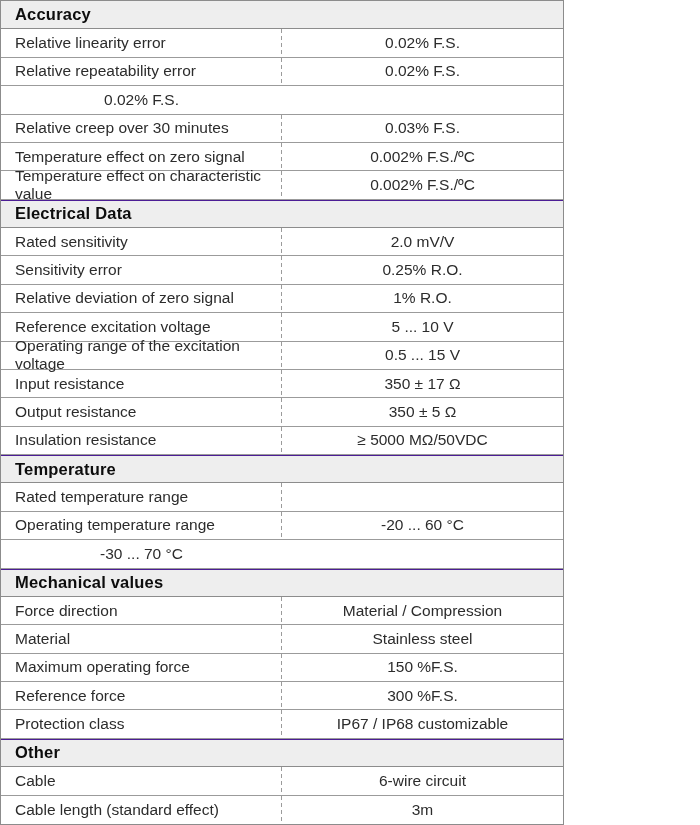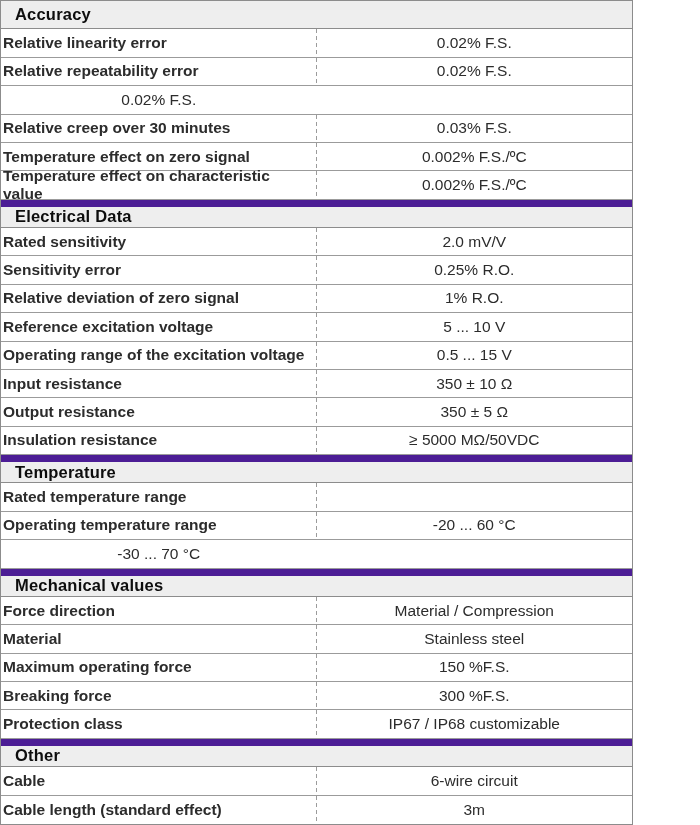--- a/index.html
+++ b/index.html
@@ -2,35 +2,35 @@
 <html><head>
 <meta charset="utf-8">
 <style>
   html, body {
     margin: 0;
     padding: 0;
     background: #ffffff;
     font-family: "Liberation Sans", sans-serif;
   }
   #spec-table {
-    width: 633px;
+    width: 564px;
     height: 825px;
     box-sizing: border-box;
     border: 1px solid #8c8c8c;
     background: #f97316;
     overflow: hidden;
   }
   .sec-header {
     height: 28.38px;
     box-sizing: border-box;
     background: #eeeeee;
     display: flex;
     align-items: center;
     padding-left: 14px;
-    border-top: 7px solid #4c1d95;
+    border-top: 1px solid #4c1d95;
     border-bottom: 1px solid #8c8c8c;
     font-weight: bold;
     font-size: 16.5px;
     color: #0d0d0d;
     letter-spacing: 0.2px;
   }
   #spec-table section:first-child .sec-header {
     border-top: none;
   }
   .row {
@@ -45,24 +45,23 @@
   }
   .cell {
     box-sizing: border-box;
     display: flex;
     align-items: center;
     font-size: 15.5px;
     color: #2c2c2c;
   }
   .cell.label {
     width: 50%;
-    padding-left: 2px;
+    padding-left: 14px;
     padding-right: 6px;
     position: relative;
-    font-weight: bold;
   }
   .cell.label::after {
     content: "";
     position: absolute;
     right: 0;
     top: 0;
     bottom: 0;
     width: 1px;
     background: repeating-linear-gradient(to bottom, #9b9b9b 0 4px, transparent 4px 7px);
   }
@@ -137,21 +136,21 @@
     <div class="cell value">5 ... 10 V</div>
   </div>
 
   <div class="row">
     <div class="cell label">Operating range of the excitation voltage</div>
     <div class="cell value">0.5 ... 15 V</div>
   </div>
 
   <div class="row">
     <div class="cell label">Input resistance</div>
-    <div class="cell value">350 ± 10 Ω</div>
+    <div class="cell value">350 ± 17 Ω</div>
   </div>
 
   <div class="row">
     <div class="cell label">Output resistance</div>
     <div class="cell value">350 ± 5 Ω</div>
   </div>
 
   <div class="row">
     <div class="cell label">Insulation resistance</div>
     <div class="cell value">≥ 5000 MΩ/50VDC</div>
@@ -191,21 +190,21 @@
     <div class="cell label">Material</div>
     <div class="cell value">Stainless steel</div>
   </div>
 
   <div class="row">
     <div class="cell label">Maximum operating force</div>
     <div class="cell value">150 %F.S.</div>
   </div>
 
   <div class="row">
-    <div class="cell label">Breaking force</div>
+    <div class="cell label">Reference force</div>
     <div class="cell value">300 %F.S.</div>
   </div>
 
   <div class="row">
     <div class="cell label">Protection class</div>
     <div class="cell value">IP67 / IP68 customizable</div>
   </div>
 </section>
 
   <section>

